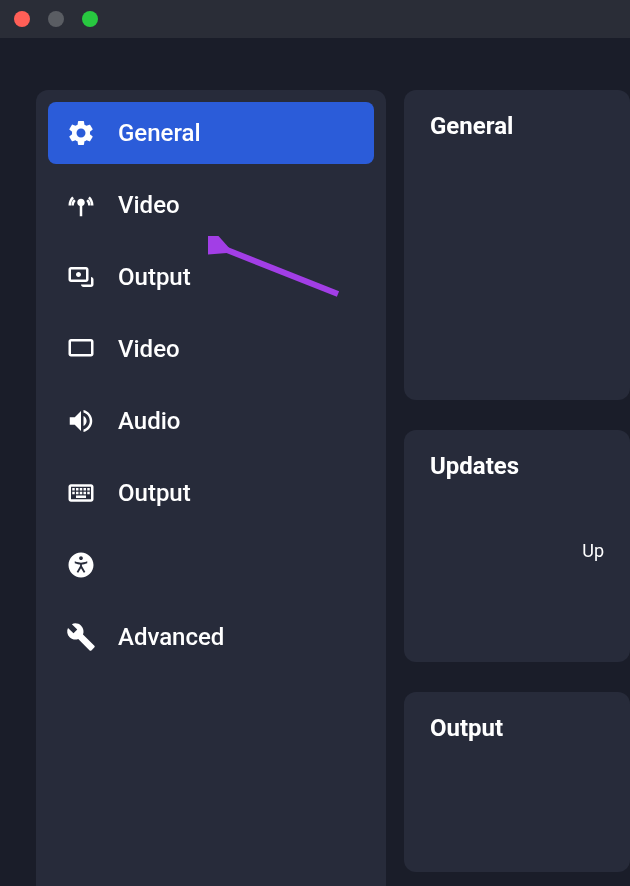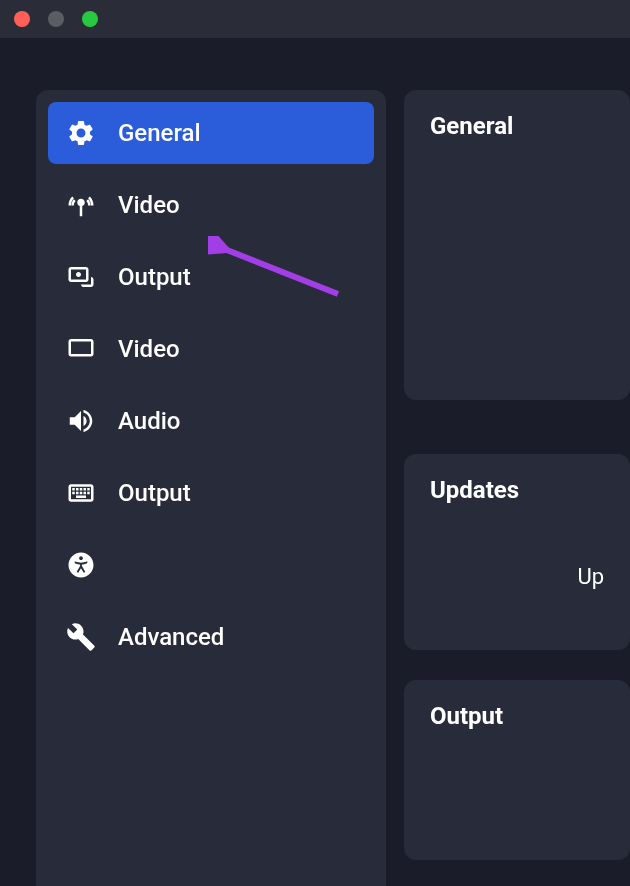--- a/index.html
+++ b/index.html
@@ -84,24 +84,24 @@
       background: #272b3a;
       border-radius: 12px;
       padding: 22px 26px;
       color: #ffffff;
     }
     .panel-title {
       font-size: 24px;
       font-weight: 700;
     }
     .panel-general { height: 310px; }
-    .panel-updates { height: 196px; margin-top: 24px; }
+    .panel-updates { height: 232px; }
     .panel-output { height: 180px; }
     .panel-body-text {
-      font-size: 22px;
+      font-size: 18px;
       margin-top: 60px;
       text-align: right;
     }
     .arrow-overlay {
       position: absolute;
       left: 208px;
       top: 236px;
       pointer-events: none;
     }
   </style>

